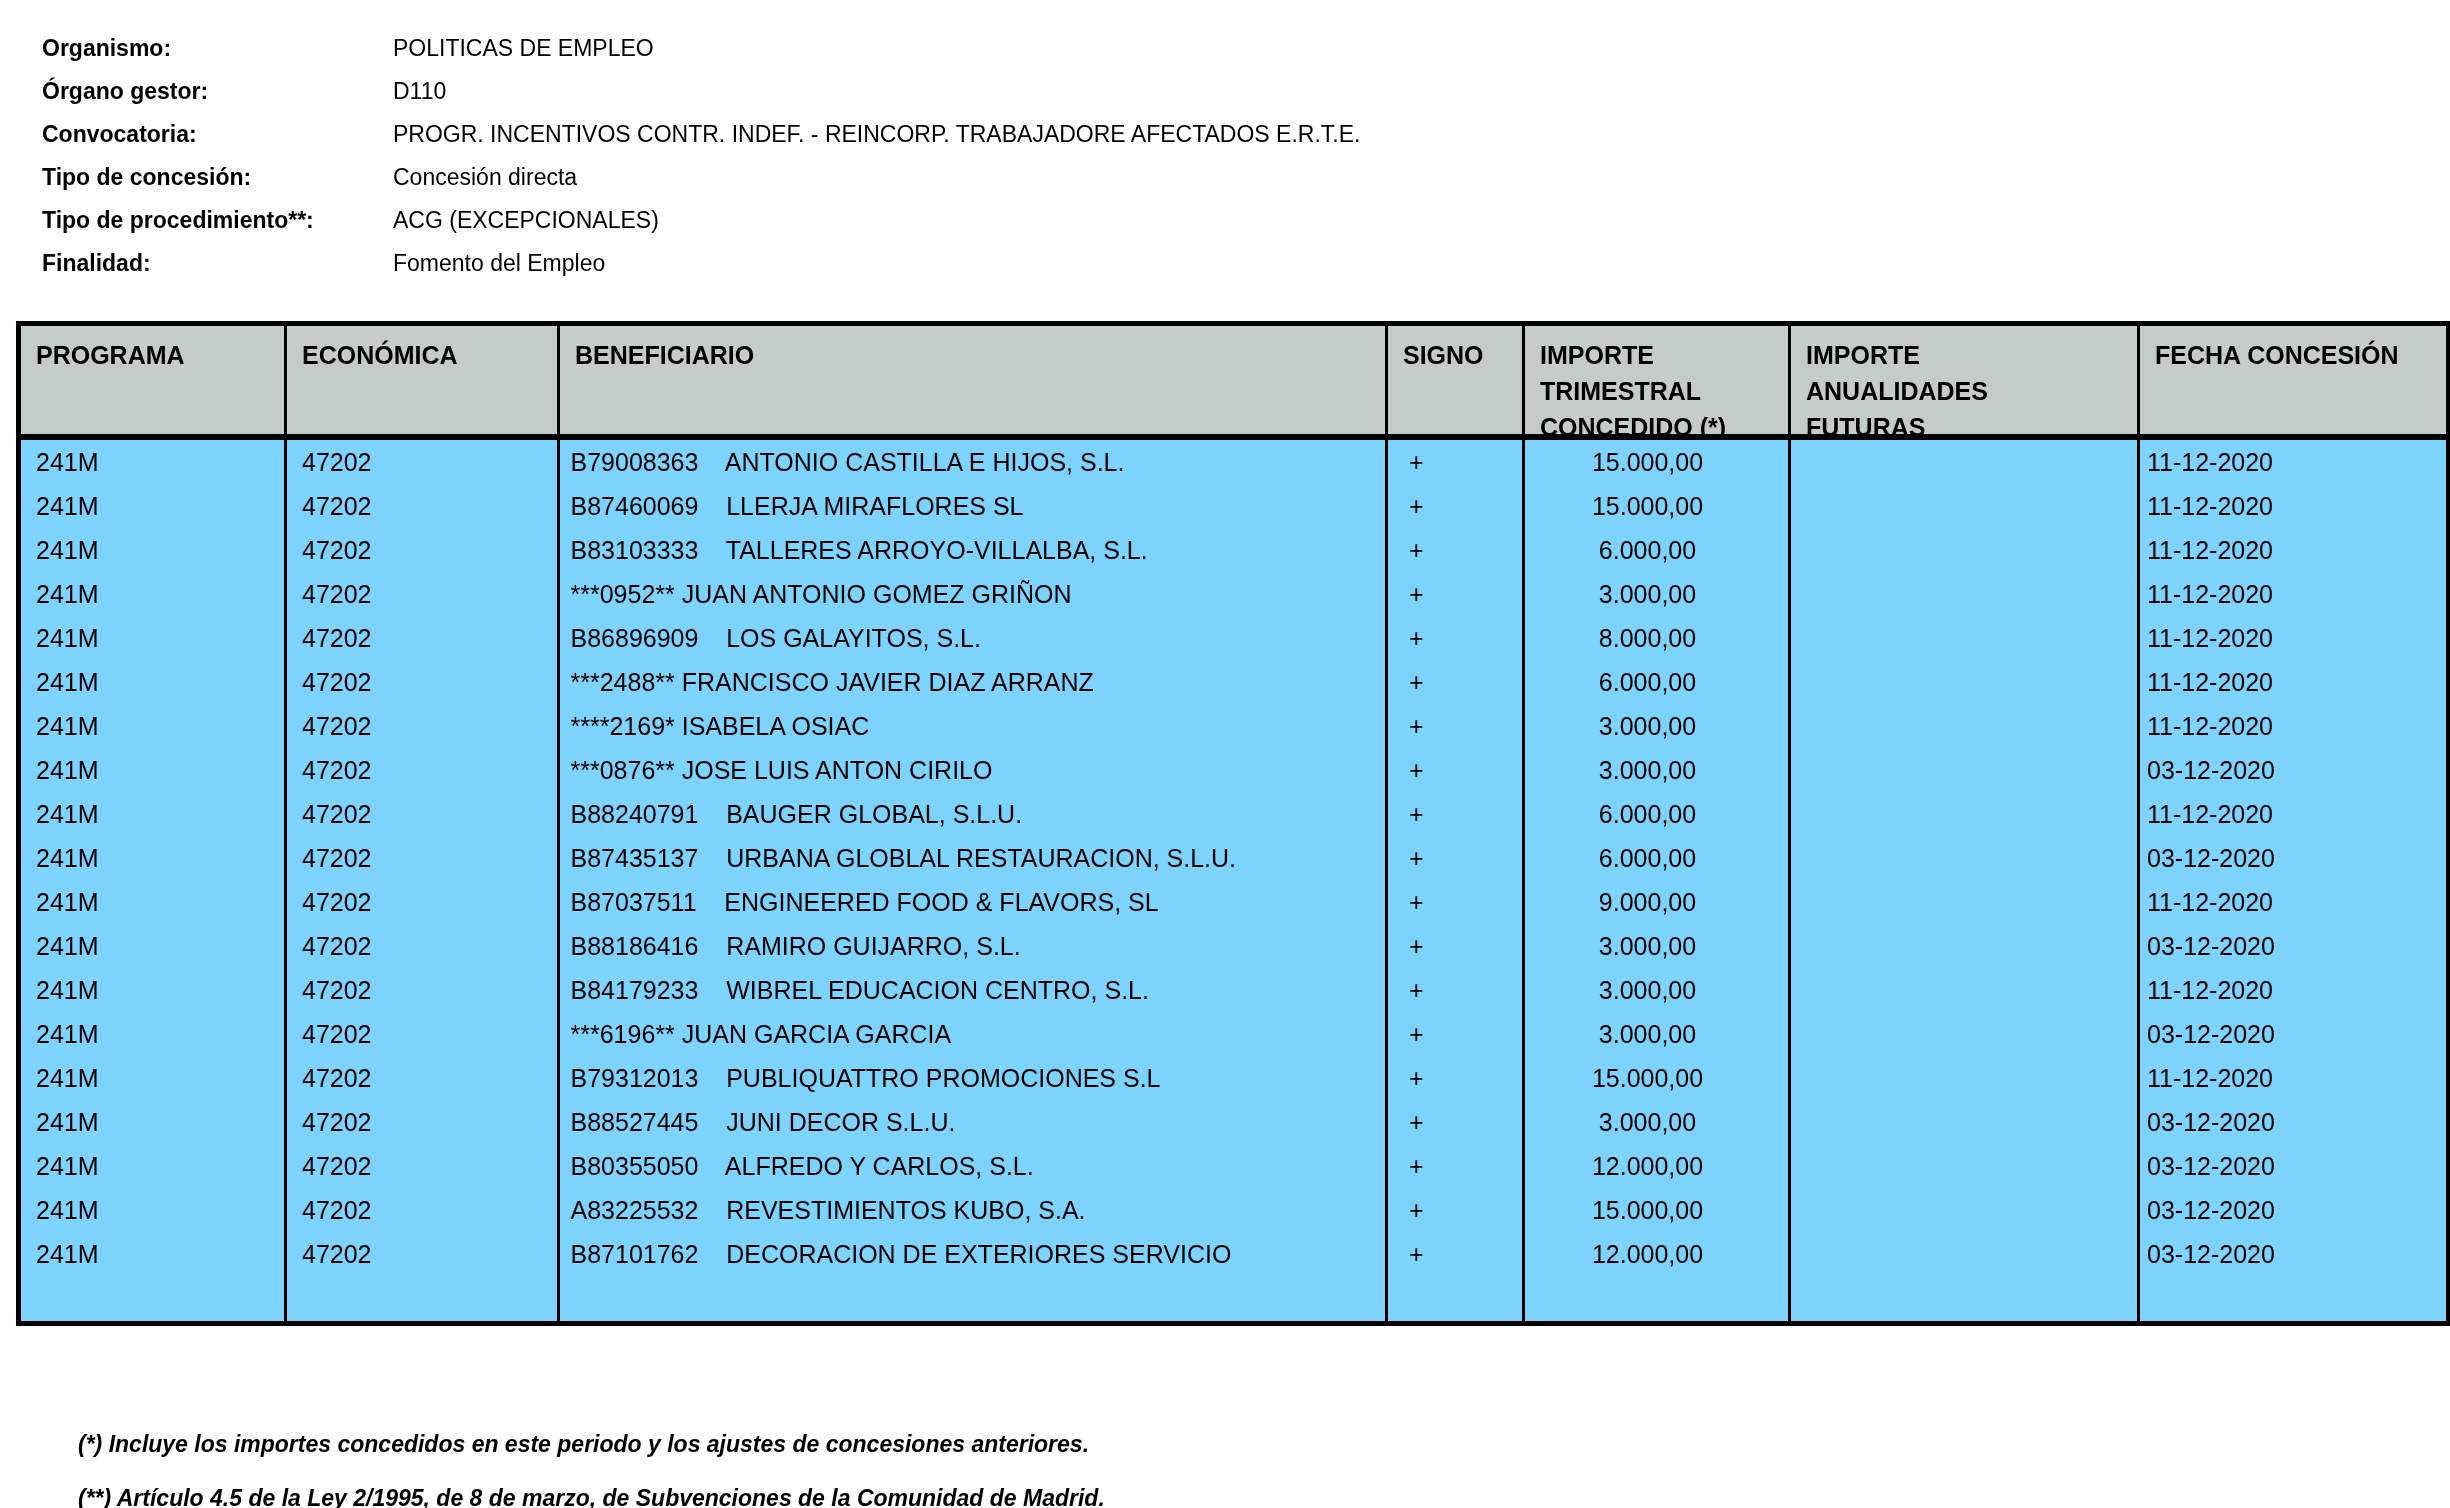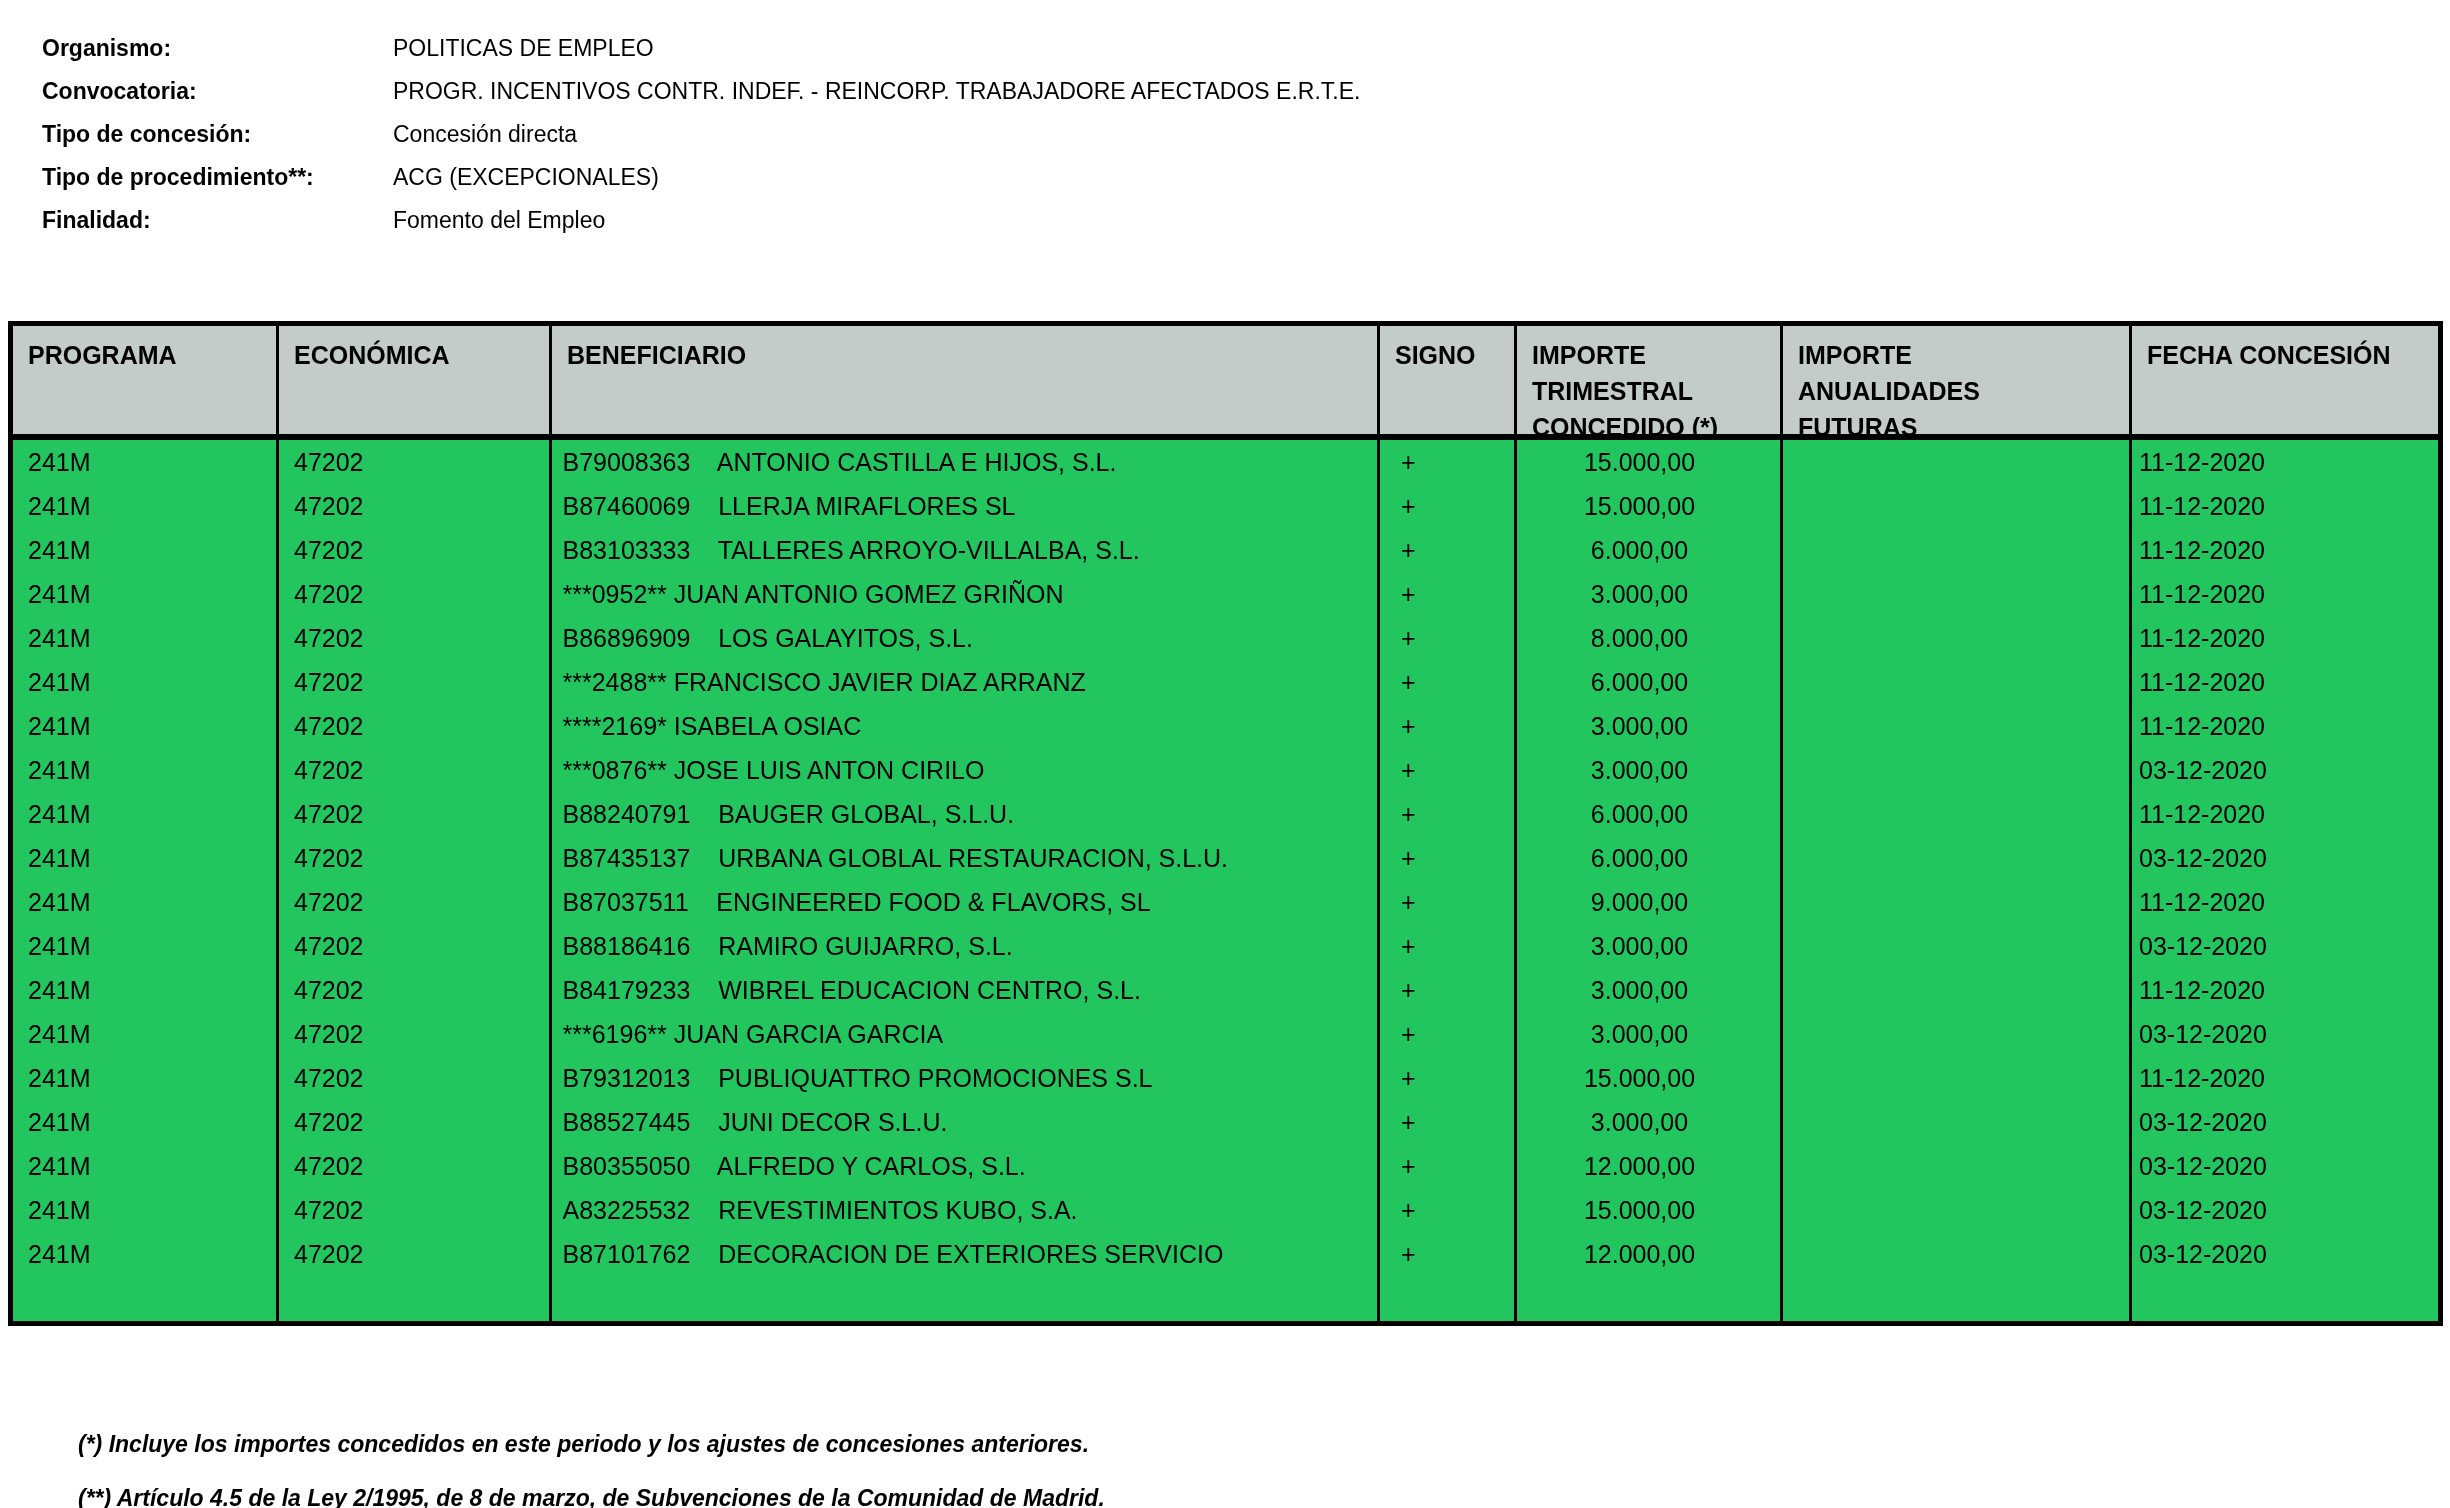--- a/index.html
+++ b/index.html
@@ -31,26 +31,26 @@
     font-weight: bold;
     vertical-align: top;
   }
   .meta-value {
     vertical-align: top;
   }
 
   
   .grants-table {
     position: absolute;
-    left: 8px;
+    left: 16px;
     top: 321px;
     width: 2435px;
     border: 5.2px solid #000;
     box-sizing: border-box;
-    background: #22c55e;
+    background: #7dd3fc;
   }
   .trow {
     display: grid;
     grid-template-columns: 263px 273px 828px 137px 266px 349px 308px;
   }
   .thead {
     background: #c3ccc9;
     border-bottom: 6px solid #000;
   }
   .th {
@@ -106,20 +106,23 @@
   }
 </style>
 </head>
 <body>
 
 <div class="meta">
   <div class="meta-row">
     <span class="meta-label">Organismo:</span><span class="meta-value">POLITICAS DE EMPLEO</span>
   </div>
 
+  <div class="meta-row">
+    <span class="meta-label">Órgano gestor:</span><span class="meta-value">D110</span>
+  </div>
 
   <div class="meta-row">
     <span class="meta-label">Convocatoria:</span><span class="meta-value">PROGR. INCENTIVOS CONTR. INDEF. - REINCORP. TRABAJADORE AFECTADOS E.R.T.E.</span>
   </div>
 
   <div class="meta-row">
     <span class="meta-label">Tipo de concesión:</span><span class="meta-value">Concesión directa</span>
   </div>
 
   <div class="meta-row">

